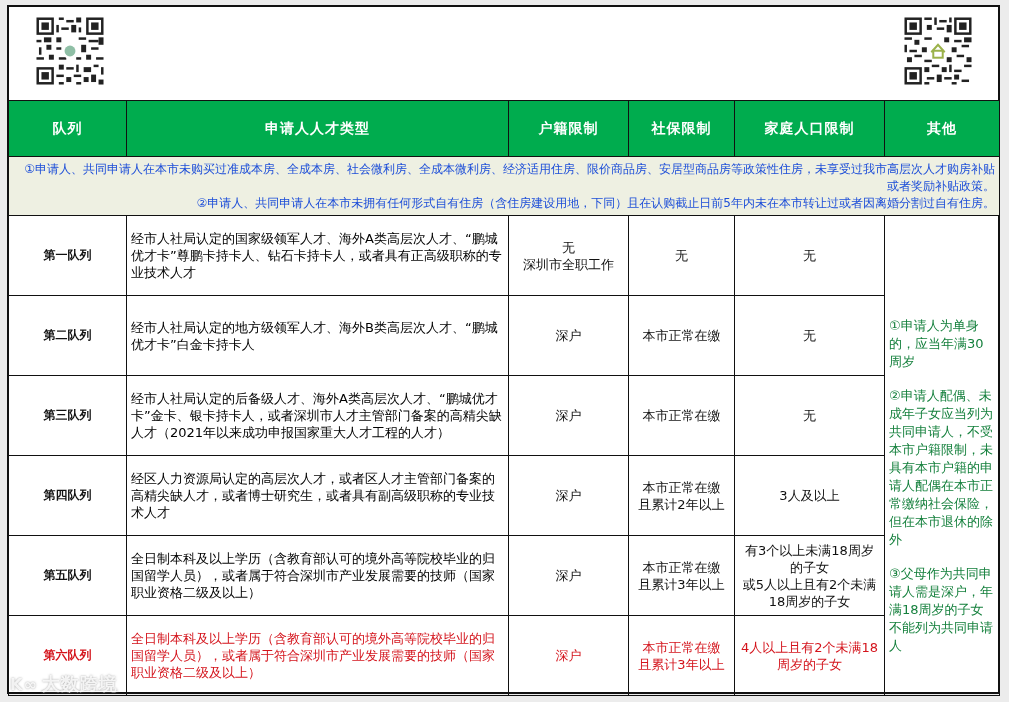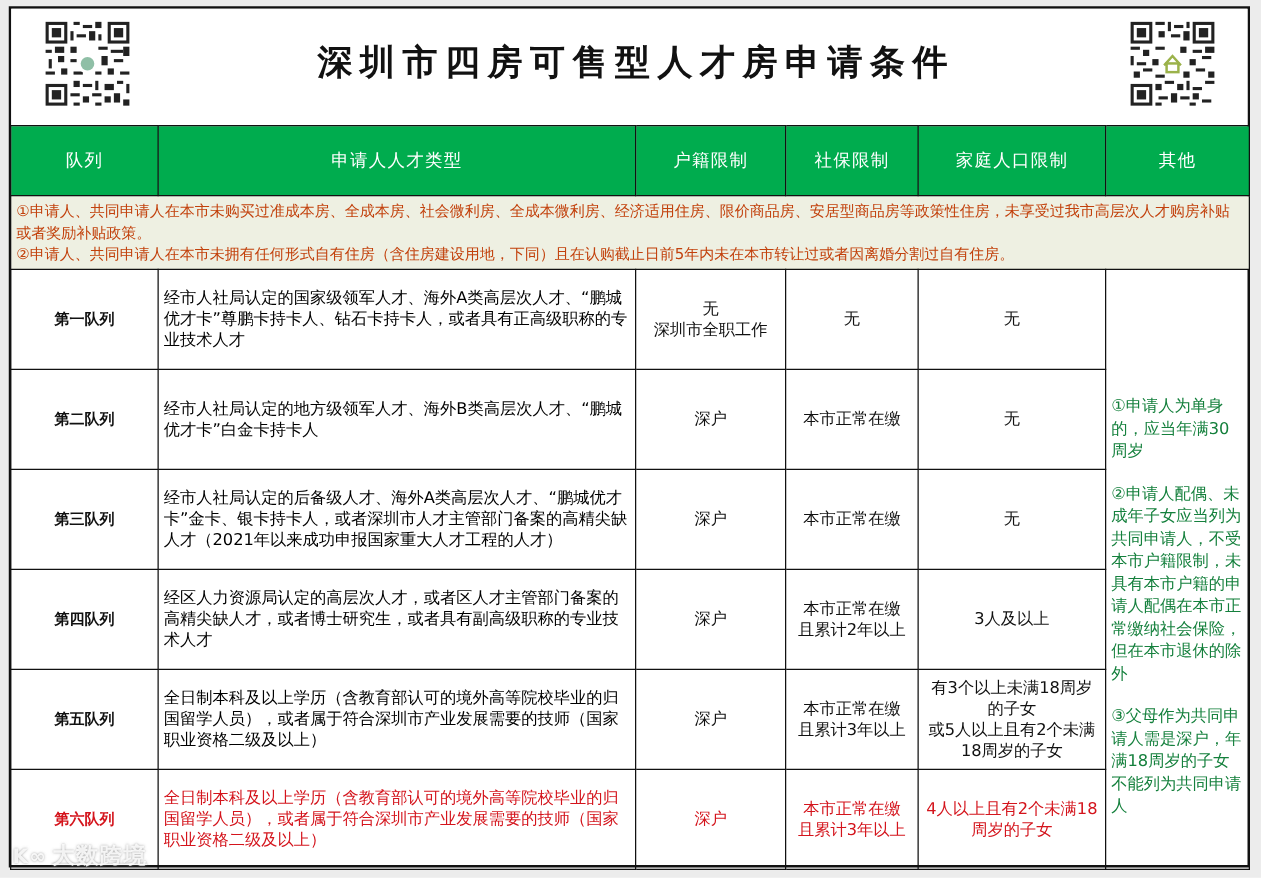--- a/index.html
+++ b/index.html
@@ -64,33 +64,33 @@
   table.grid td, table.grid th {
     border: 1px solid #111;
     padding: 0 4px;
     box-sizing: border-box;
     vertical-align: middle;
   }
   th.hdr {
     background: #00ac4e;
     color: #ffffff;
     font-size: 14px;
-    font-weight: normal;
+    font-weight: bold;
     height: 56px;
     text-align: center;
     letter-spacing: 1px;
   }
   td.notes {
     background: #eef0e2;
-    color: #c2410c;
+    color: #1d4ed8;
     font-size: 12px;
     line-height: 17px;
     height: 59px;
     padding: 2px 3px;
-    text-align: left;
+    text-align: right;
     margin-left: 44px;
   }
   td.queue {
     text-align: center;
     font-weight: bold;
     font-size: 12px;
     color: #111;
   }
   td.desc {
     font-size: 13px;
@@ -191,21 +191,20 @@
             <rect x="23" y="24" width="2" height="3"></rect>
             <rect x="26" y="26" width="2" height="2"></rect>
           <rect x="10" y="27" width="2" height="1"></rect>
             <rect x="17" y="27" width="2" height="1"></rect>
         </g>
         <circle cx="14.5" cy="14.5" r="3.2" fill="#fff"></circle>
         <circle cx="14.5" cy="14.5" r="2.2" fill="#8fbfa6"></circle>
       </svg>
     </div>
 
-    <div class="title">深圳市四房可售型人才房申请条件</div>
 
     <div class="qr qr-right">
       <svg viewBox="0 0 29 29">
         <rect width="29" height="29" fill="#fff"></rect>
         <g fill="#222">
           <rect x="1" y="1" width="7" height="7"></rect>
             <rect x="2" y="2" width="5" height="5" fill="#fff"></rect>
             <rect x="3" y="3" width="3" height="3"></rect>
           <rect x="21" y="1" width="7" height="7"></rect>
             <rect x="22" y="2" width="5" height="5" fill="#fff"></rect>

